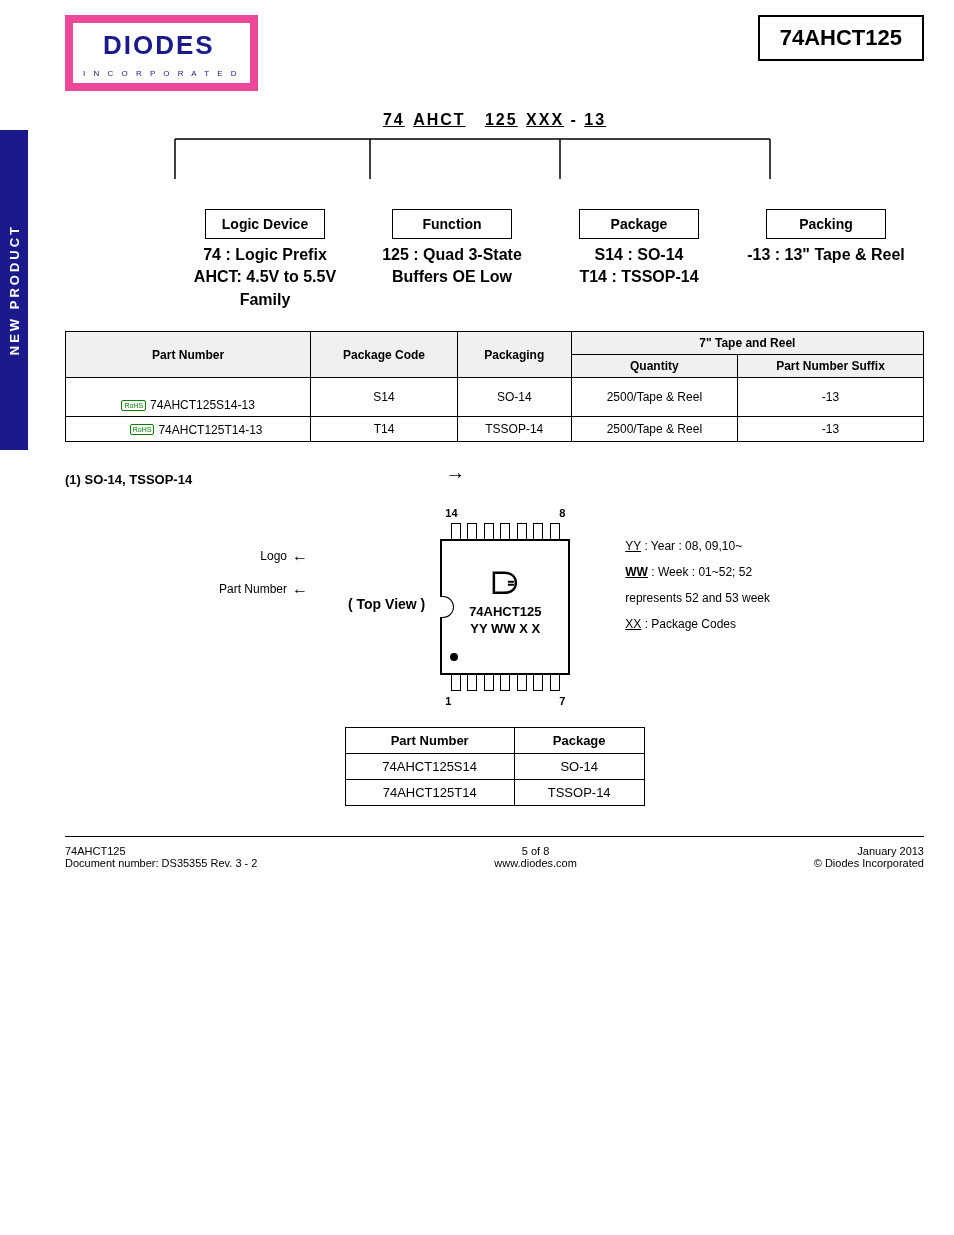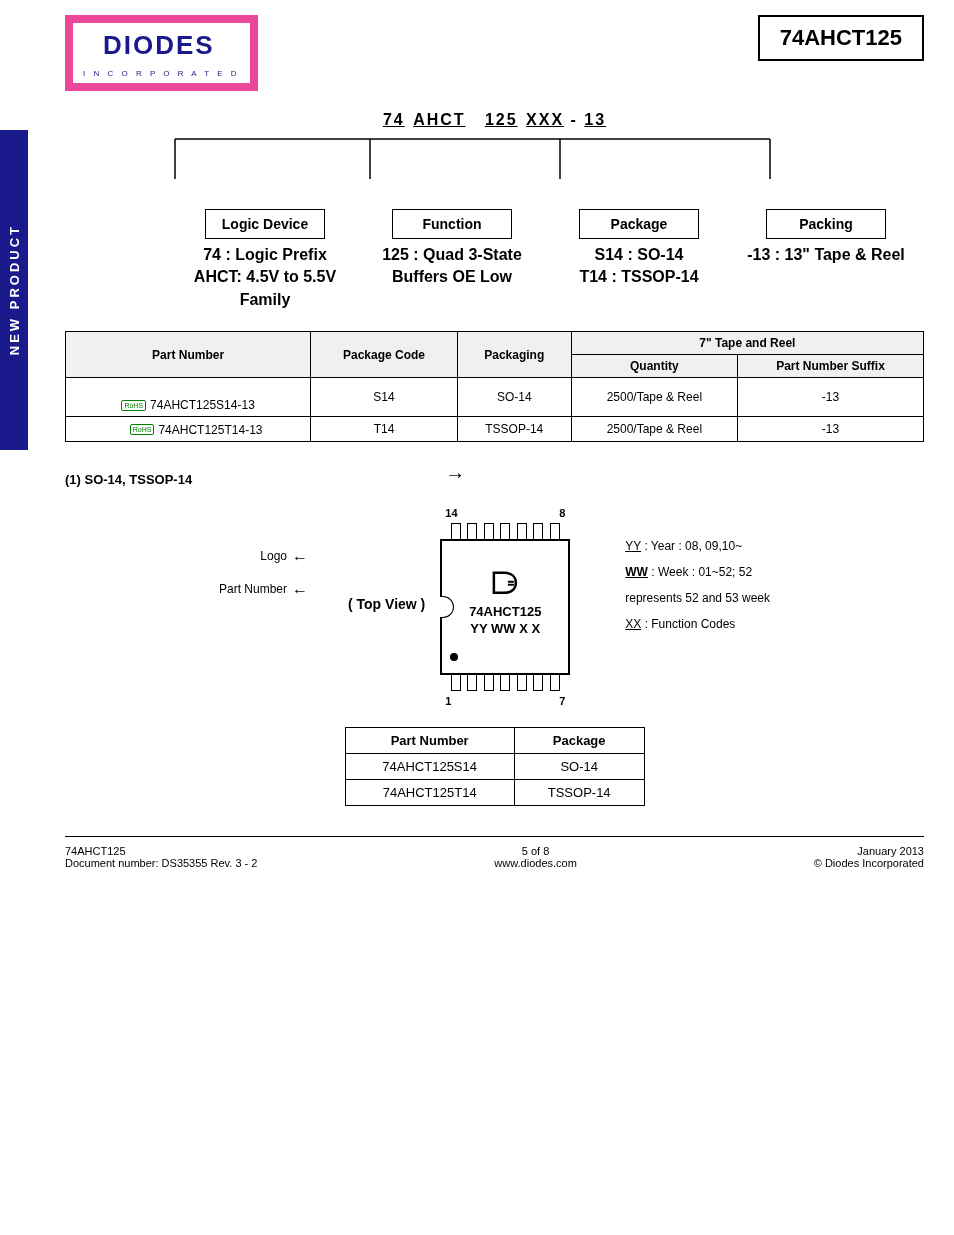--- a/index.html
+++ b/index.html
@@ -431,21 +431,21 @@
           <span style="text-decoration:underline;">YY</span>
           <span> : Year : 08, 09,10~</span>
         </div>
         <div>
           <span style="text-decoration:underline; font-weight:bold;">WW</span>
           <span> : Week : 01~52; 52</span>
         </div>
         <div>represents 52 and 53 week</div>
         <div>
           <span style="text-decoration:underline;">XX</span>
-          <span> :  Function Codes</span>
+          <span> :  Package Codes</span>
         </div>
 
         <div style="position:absolute; margin-top:-80px; margin-left:-180px; font-size:20px;">→</div>
       </div>
     </div>
 
     <table class="marking-table">
       <thead>
         <tr>
           <th>Part Number</th>

